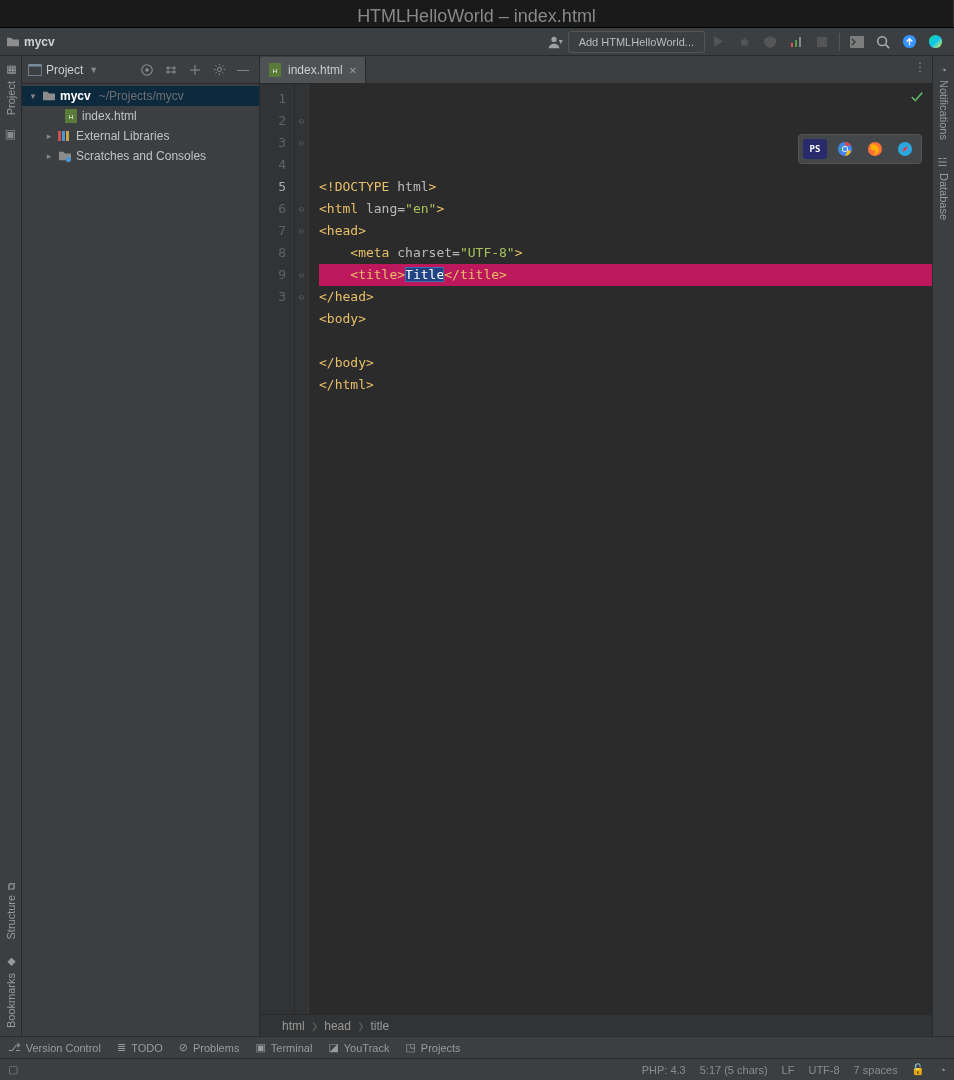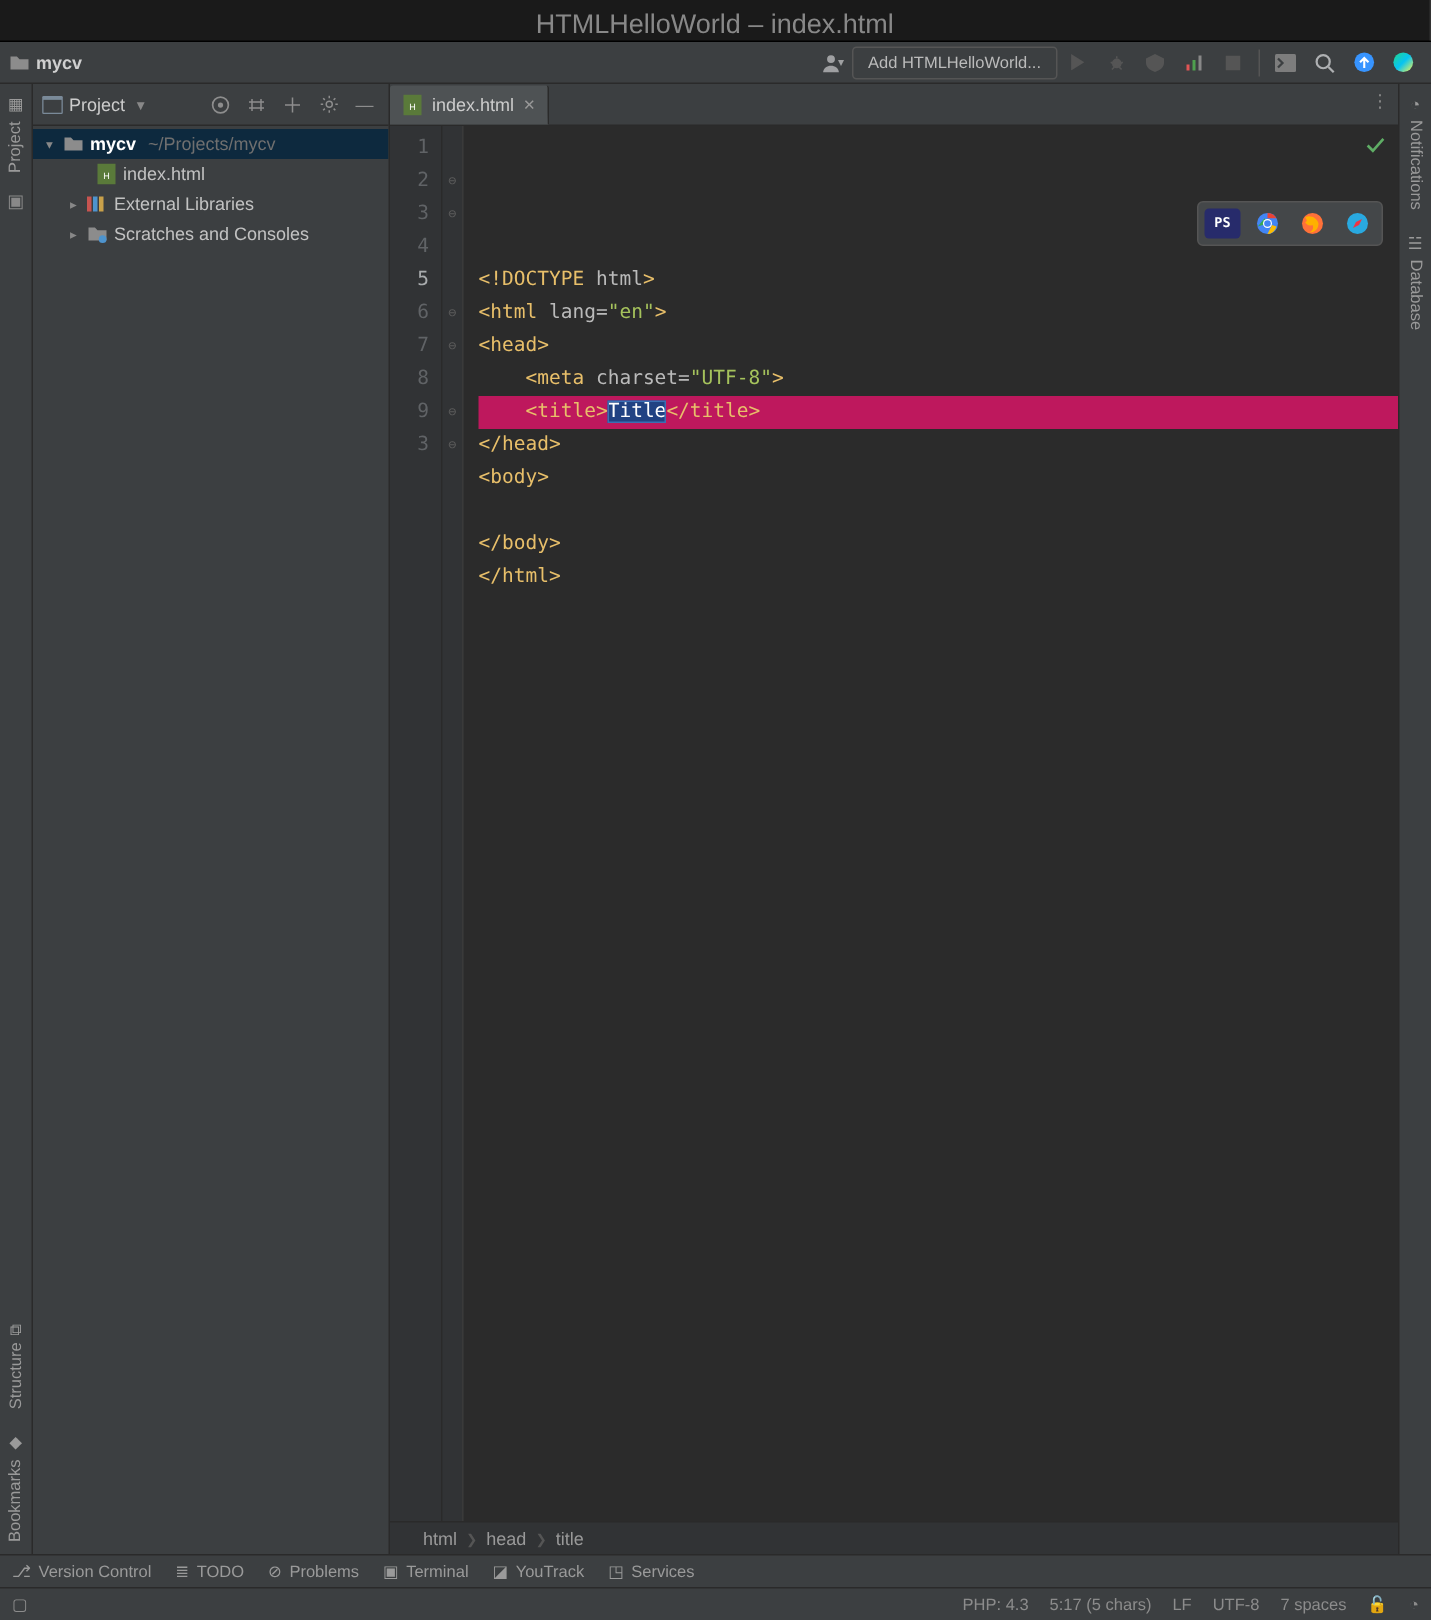--- a/index.html
+++ b/index.html
@@ -575,21 +575,21 @@
   <div class="btab">
       <span>▣</span>
       <span>Terminal</span>
     </div>
   <div class="btab">
       <span>◪</span>
       <span>YouTrack</span>
     </div>
   <div class="btab">
       <span>◳</span>
-      <span>Services</span>
+      <span>Projects</span>
     </div>
 </div>
 
 <div class="statusbar">
   <span>▢</span>
   <div class="spacer"></div>
   <span>PHP: 4.3</span>
   <span>5:17 (5 chars)</span>
   <span>LF</span>
   <span>UTF-8</span>

